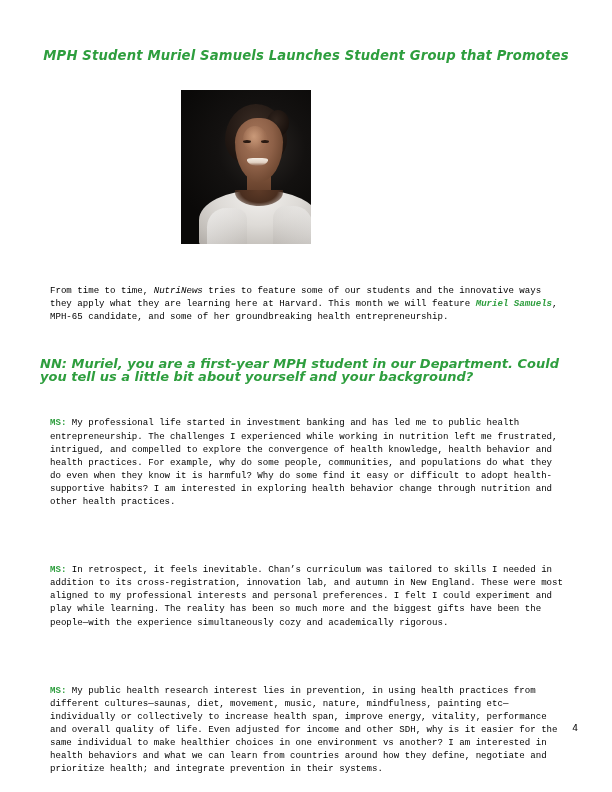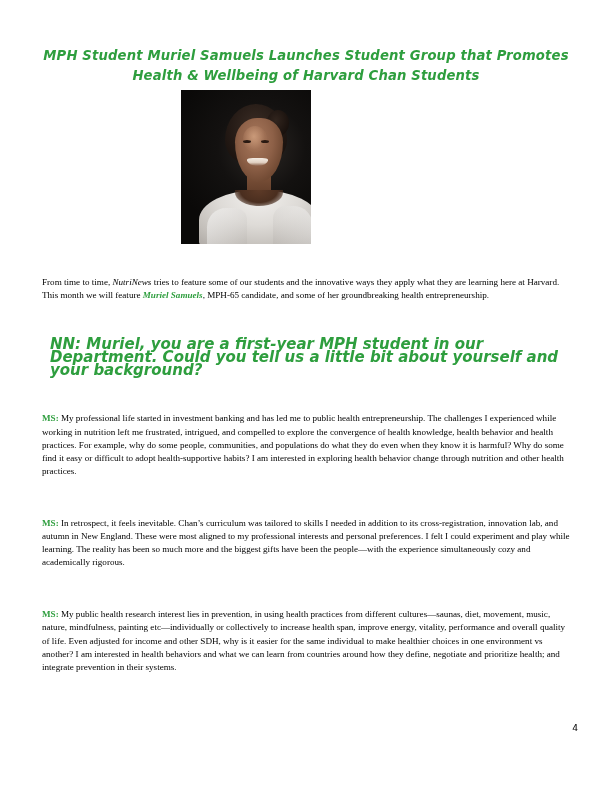--- a/index.html
+++ b/index.html
@@ -168,39 +168,39 @@
   }
 
   
   .content {
     position: absolute;
     left: 34px;
     top: 268px;
     width: 545px;
   }
   p.para {
-    margin: 8px;
-    font-family: Liberation Serif, serif;
+    margin: 16px;
+    font-family: Liberation Mono, monospace;
     font-size: 9.1px;
     line-height: 13.1px;
     color: #000000;
     text-align: left;
   }
 
   .gap-q { height: 12px; }
   .gap-a { height: 11px; }
 
   .question {
     color: #2E9E3E;
     font-weight: bold;
     font-style: italic;
-    font-size: 15px;
+    font-size: 13px;
     line-height: 13.1px;
     font-family: "DejaVu Sans", sans-serif;
-    margin: 16px;
+    margin: 6px;
   }
   .speaker {
     color: #2E9E3E;
     font-weight: bold;
   }
   .ital { font-style: italic; }
   .name-hl {
     color: #2E9E3E;
     font-weight: bold;
     font-style: italic;
@@ -223,21 +223,20 @@
     color: #000000;
   }
 </style>
 </head>
 <body>
 
 <div class="page">
 
   <div class="title-block">
     <div class="title-line">MPH Student Muriel Samuels Launches Student Group that Promotes</div>
-    <div class="title-line">Health &amp; Wellbeing of Harvard Chan Students</div>
   </div>
 
   <div class="photo-wrap">
     <div class="photo">
       <div class="bg-vignette"></div>
       <div class="hair"></div>
       <div class="hair-bun"></div>
       <div class="neck"></div>
       <div class="face"></div>
       <div class="face-hi"></div>

